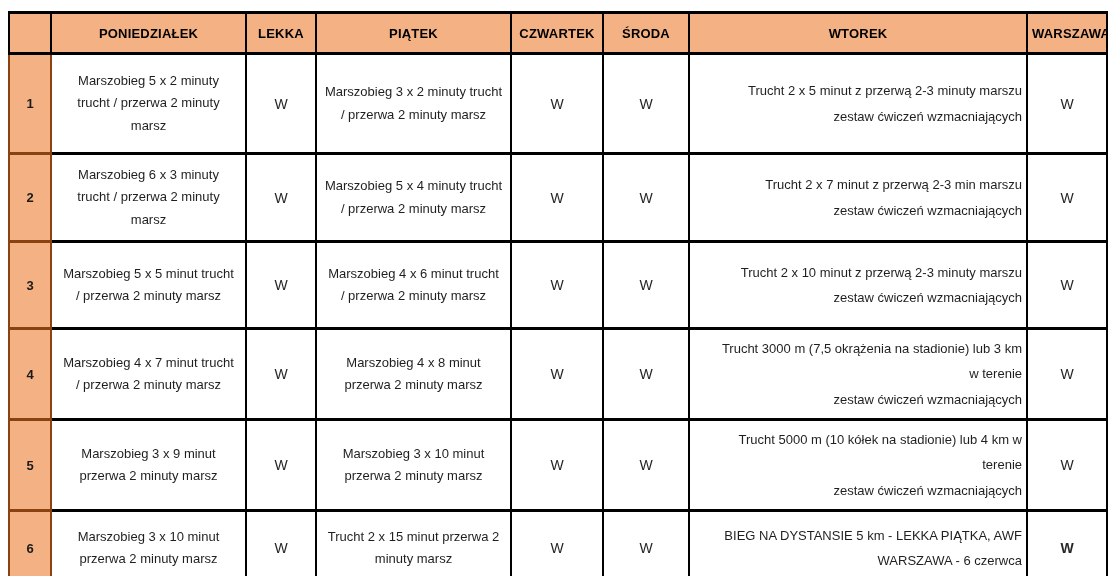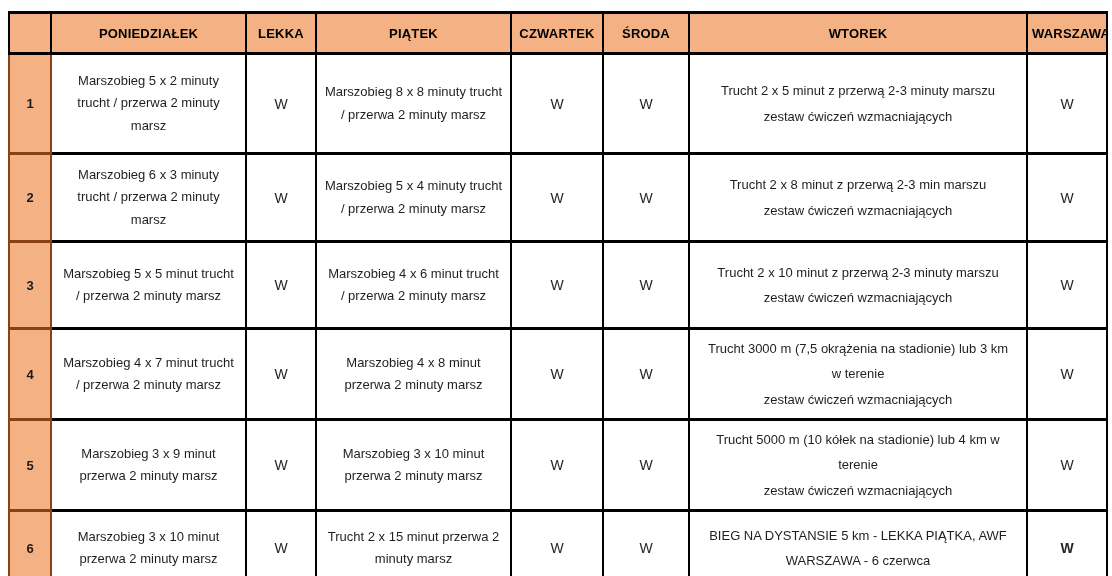--- a/index.html
+++ b/index.html
@@ -54,20 +54,21 @@
     color: #1a1a1a;
   }
   .plan td.txt {
     font-size: 13px;
     color: #1f1f1f;
     line-height: 1.7;
     white-space: pre-line;
   }
   .plan td.sat {
     line-height: 1.95;
+    text-align: right;
   }
   .plan td.w {
     font-size: 14px;
     color: #262626;
   }
   .plan td.w.bold-w {
     font-weight: bold;
   }
 </style>
 </head>
@@ -97,39 +98,39 @@
         <th>WARSZAWA</th>
       </tr>
     </thead>
     <tbody>
         <tr>
       <td class="num">1</td>
       <td class="txt">Marszobieg 5 x 2 minuty
 trucht / przerwa 2 minuty
 marsz</td>
       <td class="w">W</td>
-      <td class="txt">Marszobieg 8 x 8 minuty trucht
+      <td class="txt">Marszobieg 3 x 2 minuty trucht
 / przerwa 2 minuty marsz</td>
       <td class="w">W</td>
       <td class="w">W</td>
       <td class="txt sat">Trucht 2 x 5 minut z przerwą 2-3 minuty marszu
 zestaw ćwiczeń wzmacniających</td>
       <td class="w">W</td>
     </tr>
         <tr>
       <td class="num">2</td>
       <td class="txt">Marszobieg 6 x 3 minuty
 trucht / przerwa 2 minuty
 marsz</td>
       <td class="w">W</td>
       <td class="txt">Marszobieg 5 x 4 minuty trucht
 / przerwa 2 minuty marsz</td>
       <td class="w">W</td>
       <td class="w">W</td>
-      <td class="txt sat">Trucht 2 x 8 minut z przerwą 2-3 min marszu
+      <td class="txt sat">Trucht 2 x 7 minut z przerwą 2-3 min marszu
 zestaw ćwiczeń wzmacniających</td>
       <td class="w">W</td>
     </tr>
         <tr>
       <td class="num">3</td>
       <td class="txt">Marszobieg 5 x 5 minut trucht
 / przerwa 2 minuty marsz</td>
       <td class="w">W</td>
       <td class="txt">Marszobieg 4 x 6 minut trucht
 / przerwa 2 minuty marsz</td>

